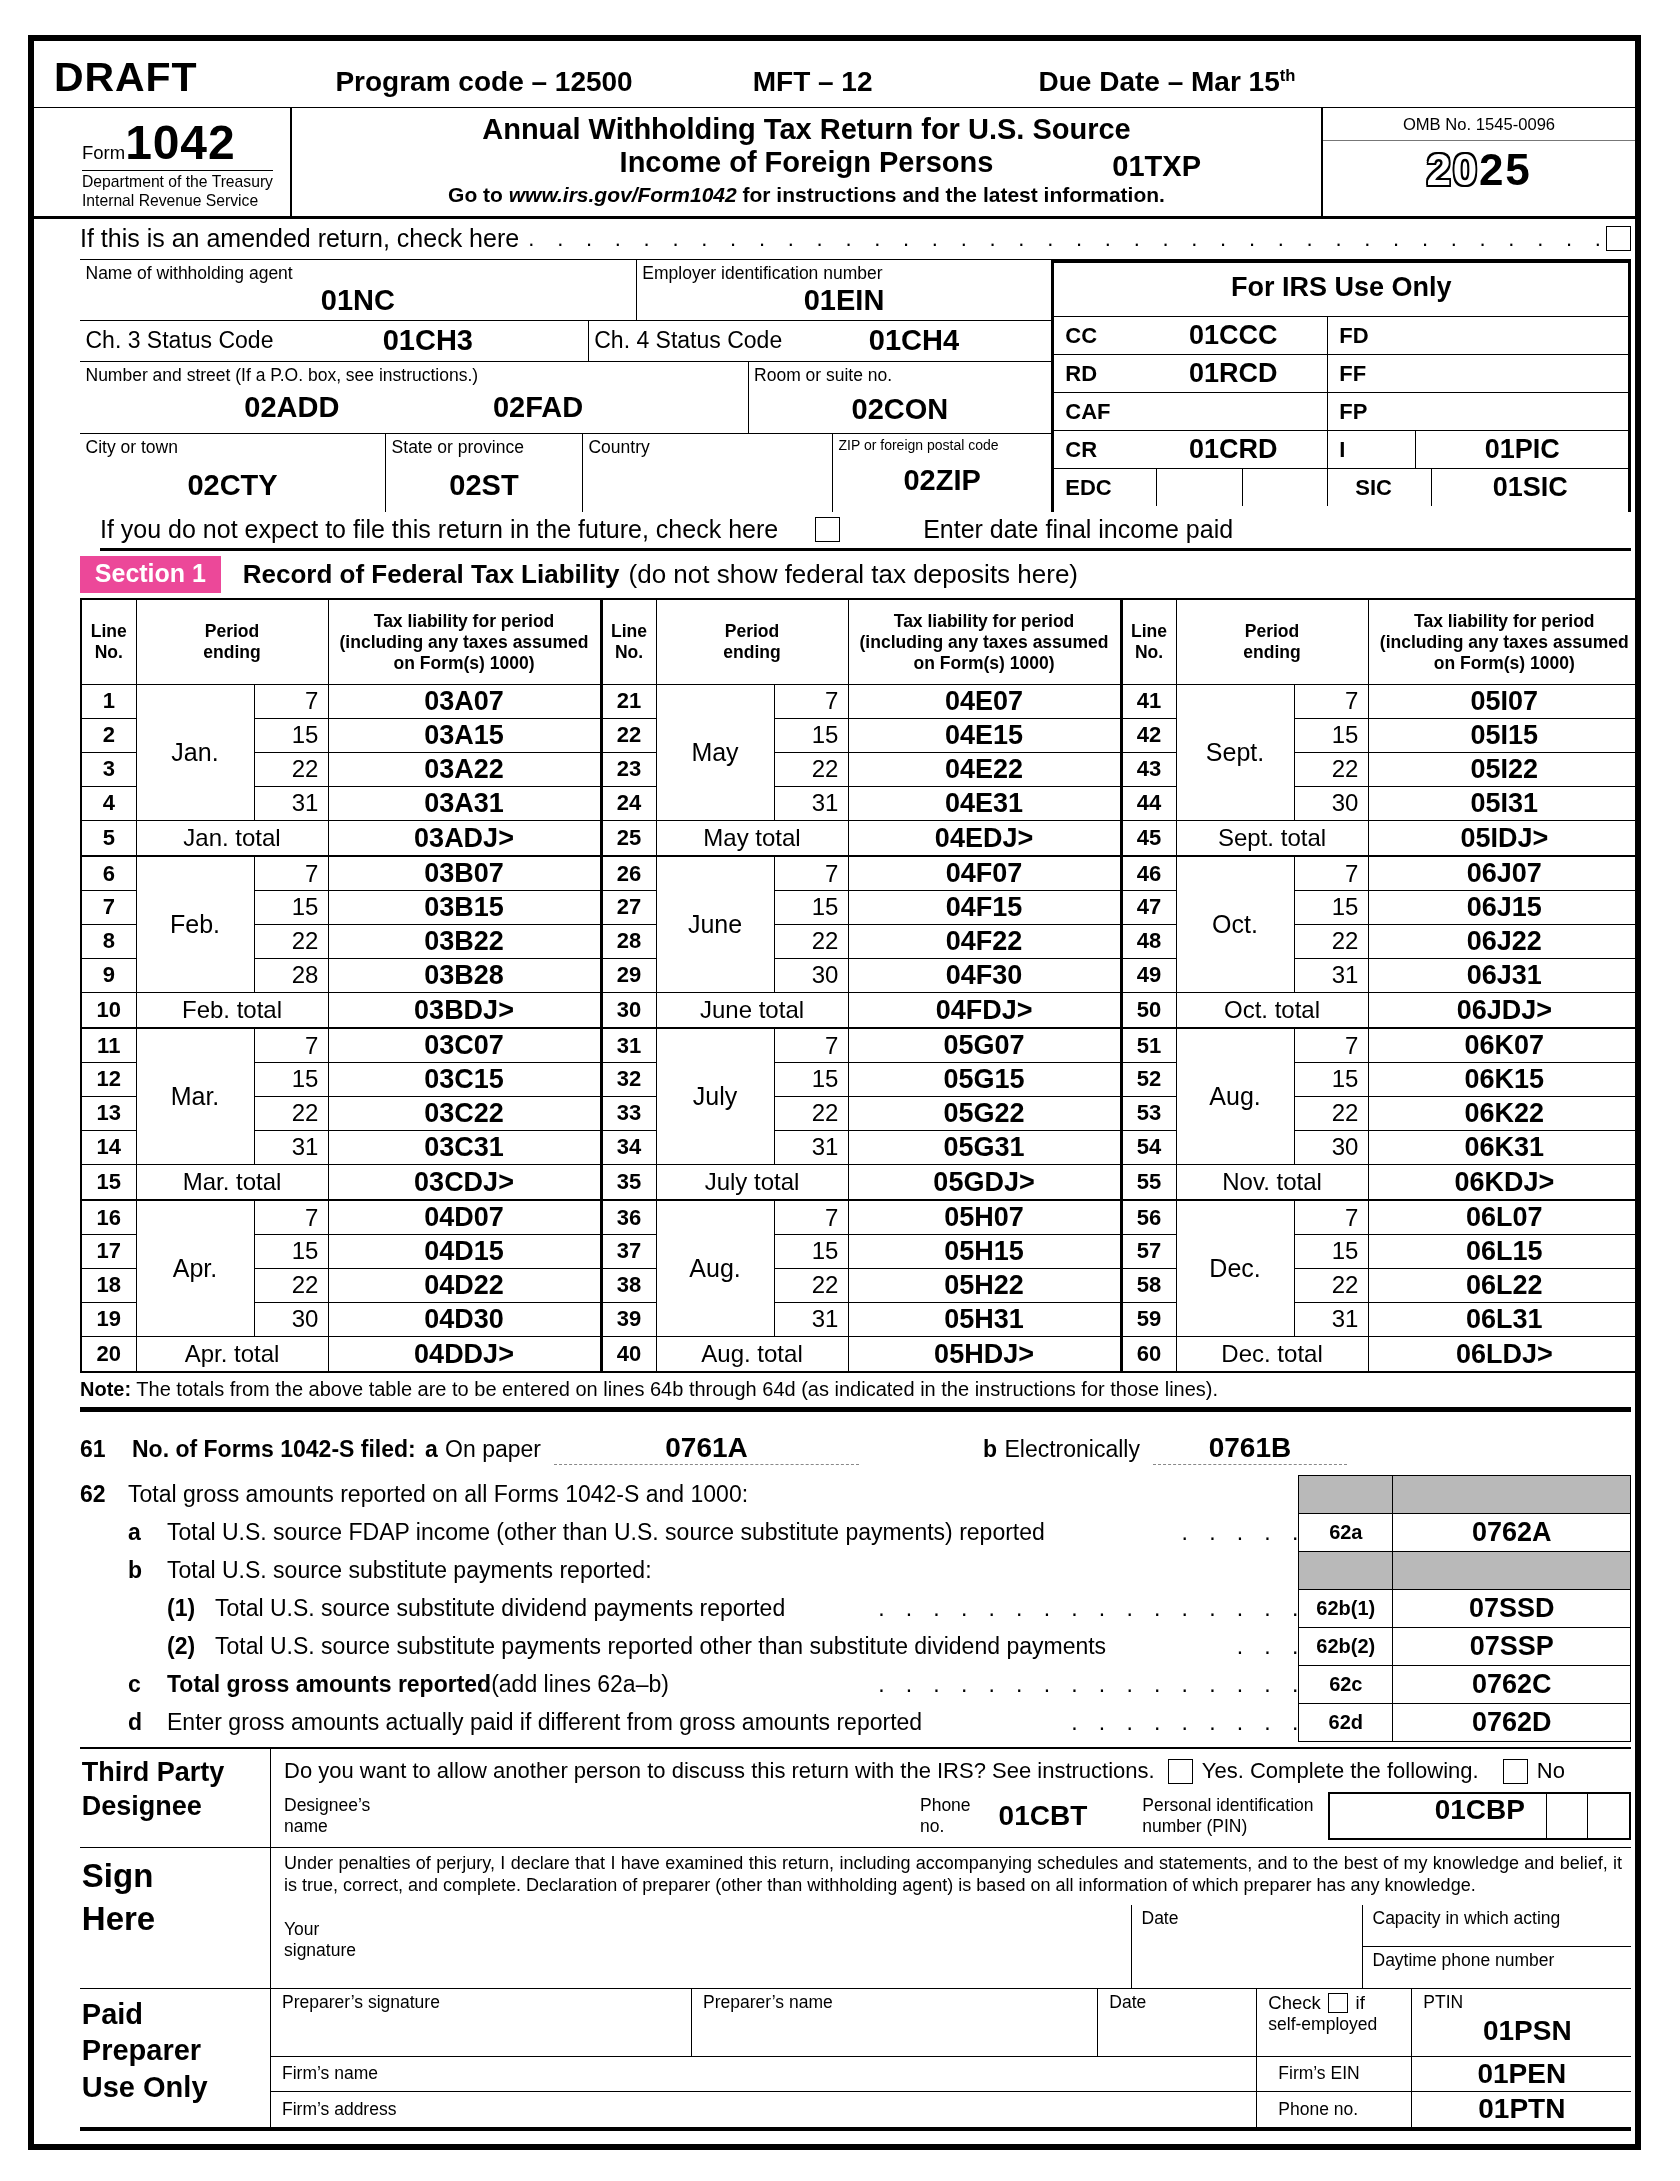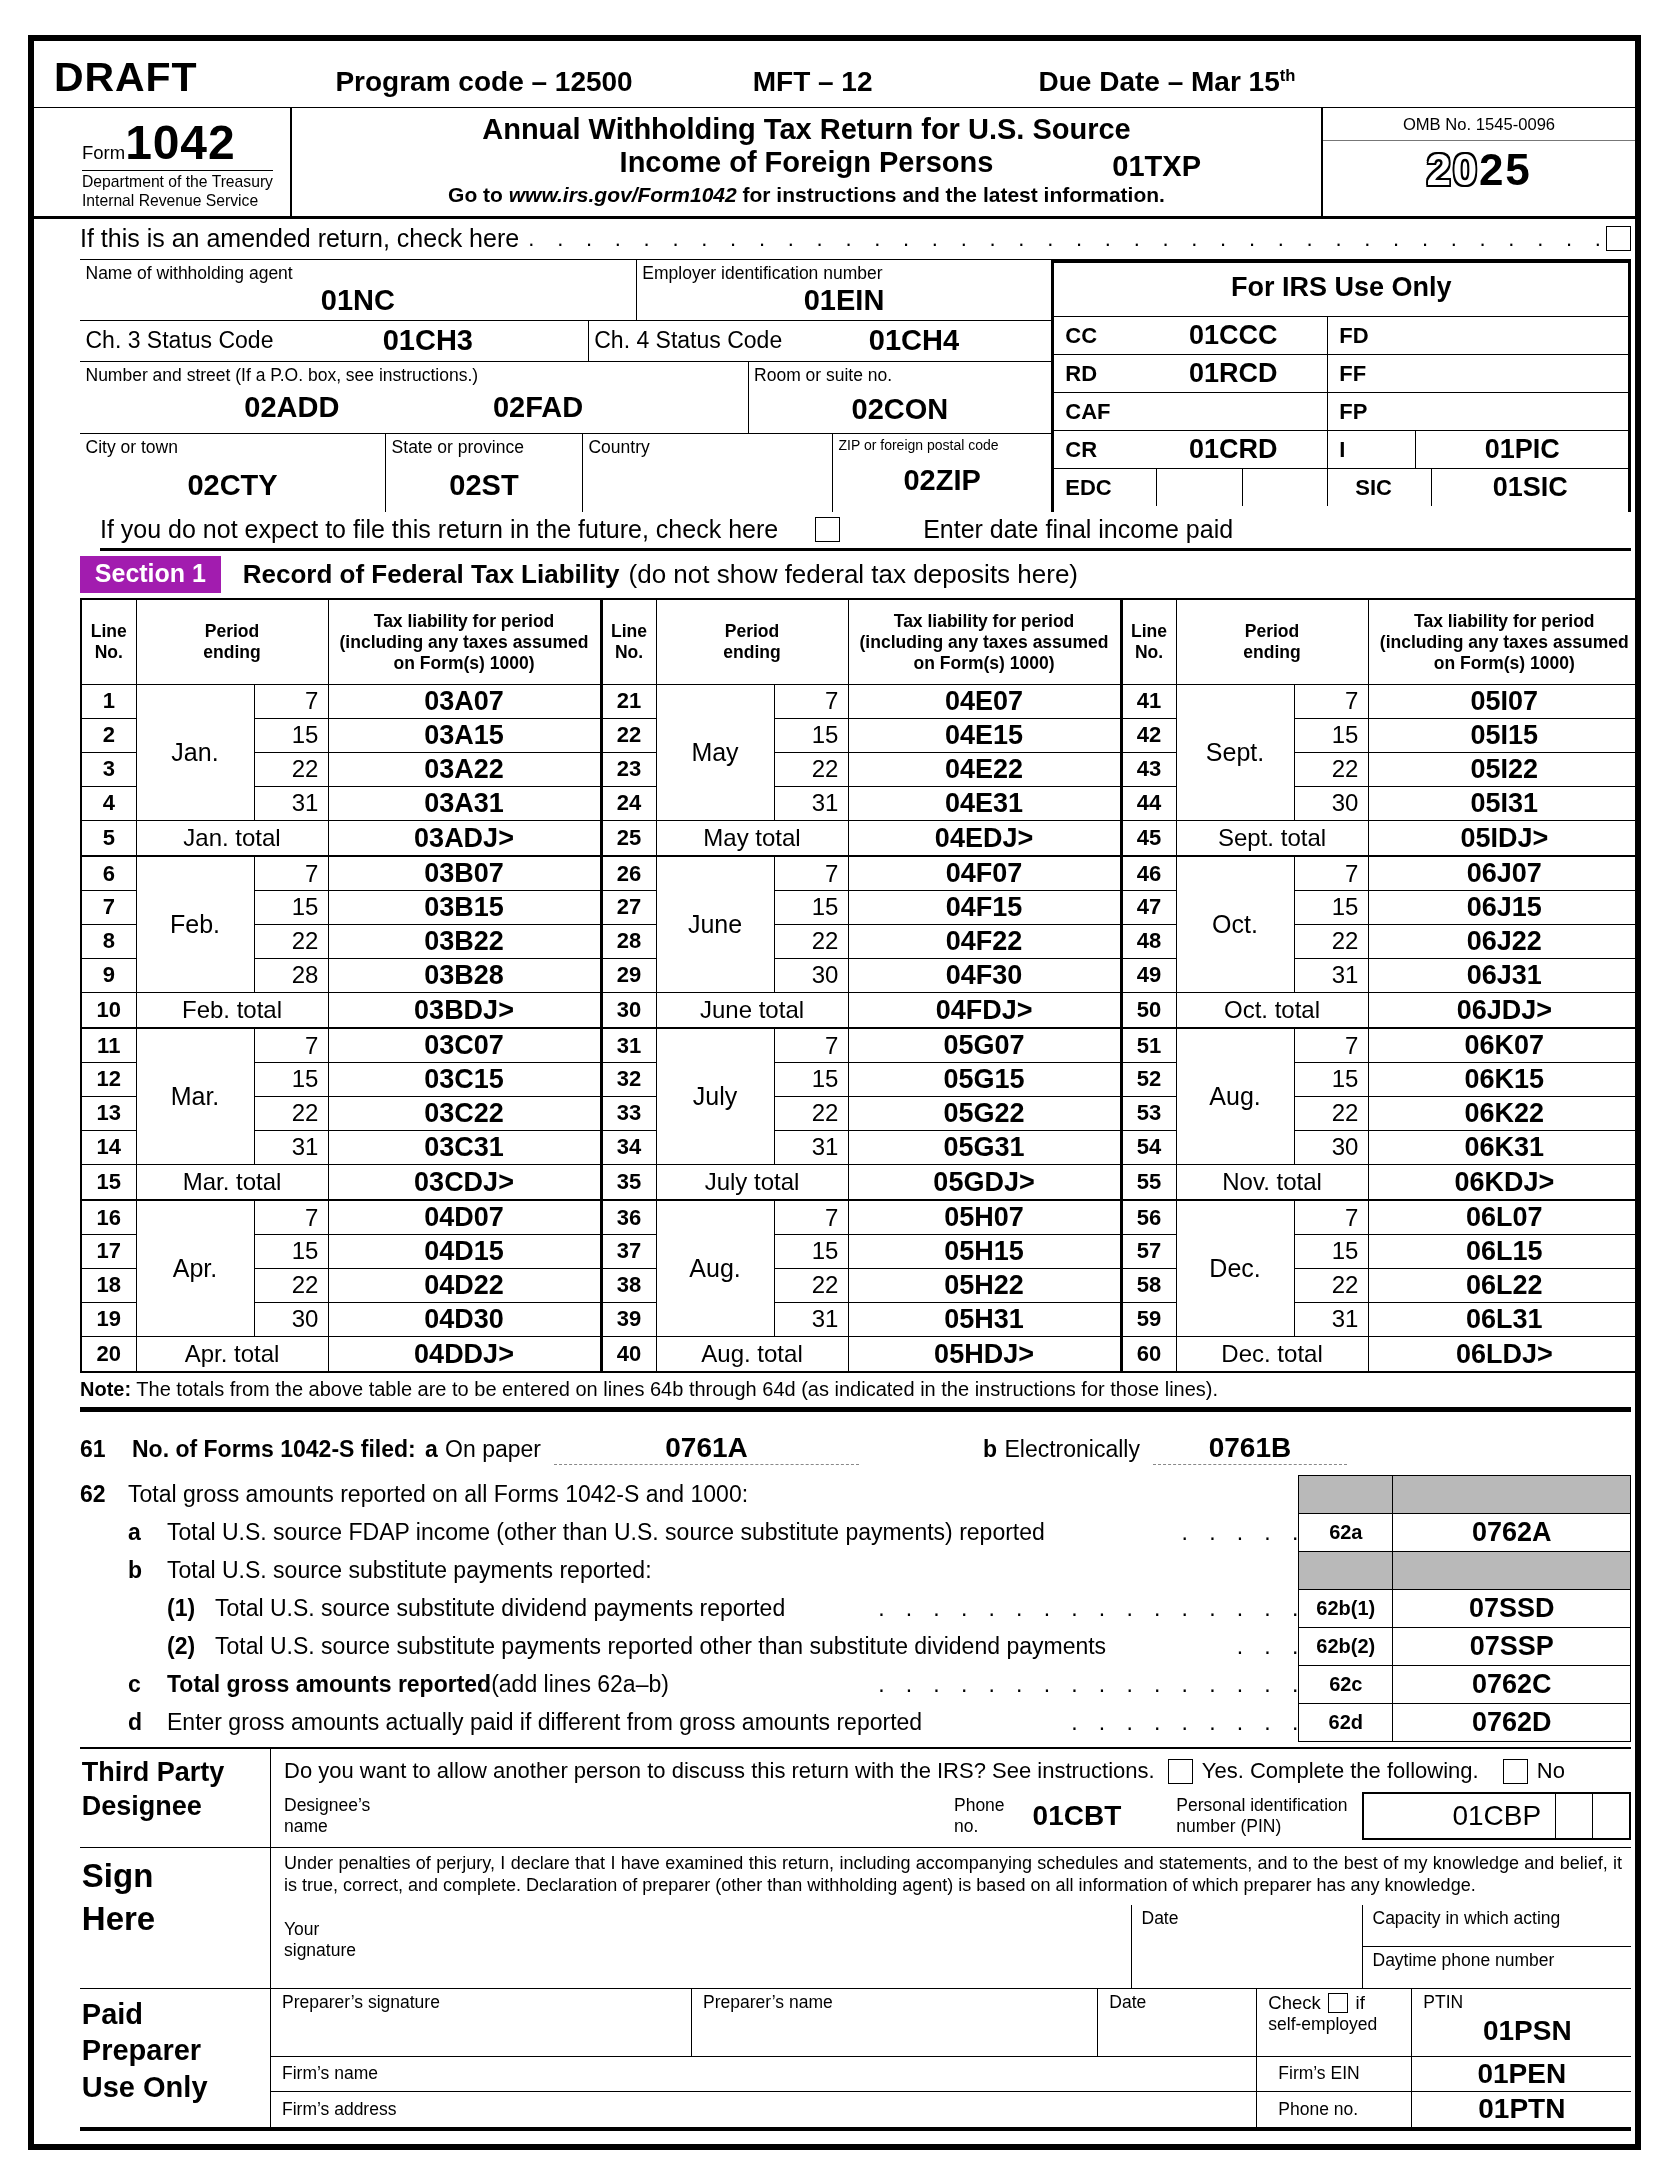--- a/index.html
+++ b/index.html
@@ -68,21 +68,21 @@
   .irs-val { font-size:27px; font-weight:bold; flex:1; text-align:center; }
   .irs-sub { border-left:0.9px solid #000; height:100%; flex:1; }
   .irs-labcell { width:88px; border-right:0.9px solid #000; height:100%; display:flex; align-items:center; font-size:22px; font-weight:bold; }
 
   
   .checkhere { display:flex; align-items:center; height:39px; font-size:25px; border-bottom:3.7px solid #000;margin-left:20px; }
   .gap40 { width:37px; flex:none; } .gap90 { width:83px; flex:none; }
 
   
   .sec1 { display:flex; align-items:center; padding:5.5px 0; }
-  .sec-tag { background:#a21caf; color:#fff; font-weight:bold; font-size:25px; padding:2.8px 14.8px 4.6px; }
+  .sec-tag { background:#ec4899; color:#fff; font-weight:bold; font-size:25px; padding:2.8px 14.8px 4.6px; }
   .sec-title { font-weight:bold; font-size:26px; margin-left:22px; }
   .sec-sub { font-size:26px; margin-left:9.2px; }
 
   
   table.liab { width:100%; border-collapse:collapse; table-layout:fixed; border:2.8px solid #000; }
   .liab th, .liab td { border:0.9px solid #000; padding:0 3.7px; overflow:hidden; }
   .liab th { font-size:17.5px; font-weight:bold; vertical-align:middle; text-align:center; height:85px; }
   .liab td.ln { font-size:22px; font-weight:bold; text-align:center; }
   .liab td.mo { font-size:25px; text-align:center; }
   .liab td.dy { font-size:24px; text-align:right; padding-right:9.2px; }
@@ -122,21 +122,21 @@
   .bsec + .bsec { border-top:1.8px solid #000; }
   .blabel { width:191px; border-right:0.9px solid #000; padding:7.4px 3.7px 3.7px 1.8px; flex:none; }
   .tp-name { font-size:27px; font-weight:bold; line-height:1.25; }
   .sign-name { font-size:33px; font-weight:bold; line-height:1.3; }
   .prep-name { font-size:29px; font-weight:bold; line-height:1.25; }
   .bbody { flex:1; display:flex; flex-direction:column; }
   .tp-q { display:flex; align-items:center; font-size:22px; padding:9.2px 9.2px 1.8px 13px; }
   .tp-row { display:flex; align-items:center; flex:1; padding:5.5px 0 7.4px 13px; }
   .sm { font-size:17.5px; line-height:1.2; }
   .tp-phoneval { font-size:28px; font-weight:bold; margin:0 55px 0 28px; }
-  .pinbox { width:269px; height:48px; border:2.8px solid #000; position:relative; display:flex; align-items:center; justify-content:center; font-size:28px; font-weight:normal; margin-left:14.8px; }
+  .pinbox { width:303px; height:48px; border:2.8px solid #000; position:relative; display:flex; align-items:flex-start; justify-content:center; font-size:28px; font-weight:bold; margin-left:14.8px; }
   .pinbox .tick { position:absolute; top:0; bottom:0; width:0; border-left:0.9px solid #000; }
   .t1 { left:72%; } .t2 { left:86%; }
   .perjury { font-size:18px; text-align:justify; padding:5.5px 9.2px 1.8px 13px; line-height:1.22; }
   .sigrow { display:flex; flex:1; min-height:83px; margin-top:5.5px; }
   .sig-left { flex:1; padding:14.8px 0 0 13px; }
   .sig-date { width:231px; border-left:0.9px solid #000; padding:3.7px 0 0 9.2px; }
   .sig-right { width:269px; border-left:0.9px solid #000; display:flex; flex-direction:column; }
   .sig-cap { flex:1; padding:3.7px 0 0 9.2px; }
   .sig-day { flex:1; border-top:0.9px solid #000; padding:3.7px 0 0 9.2px; }
   .prow1 { display:flex; border-bottom:1.8px solid #000; height:68px; }

